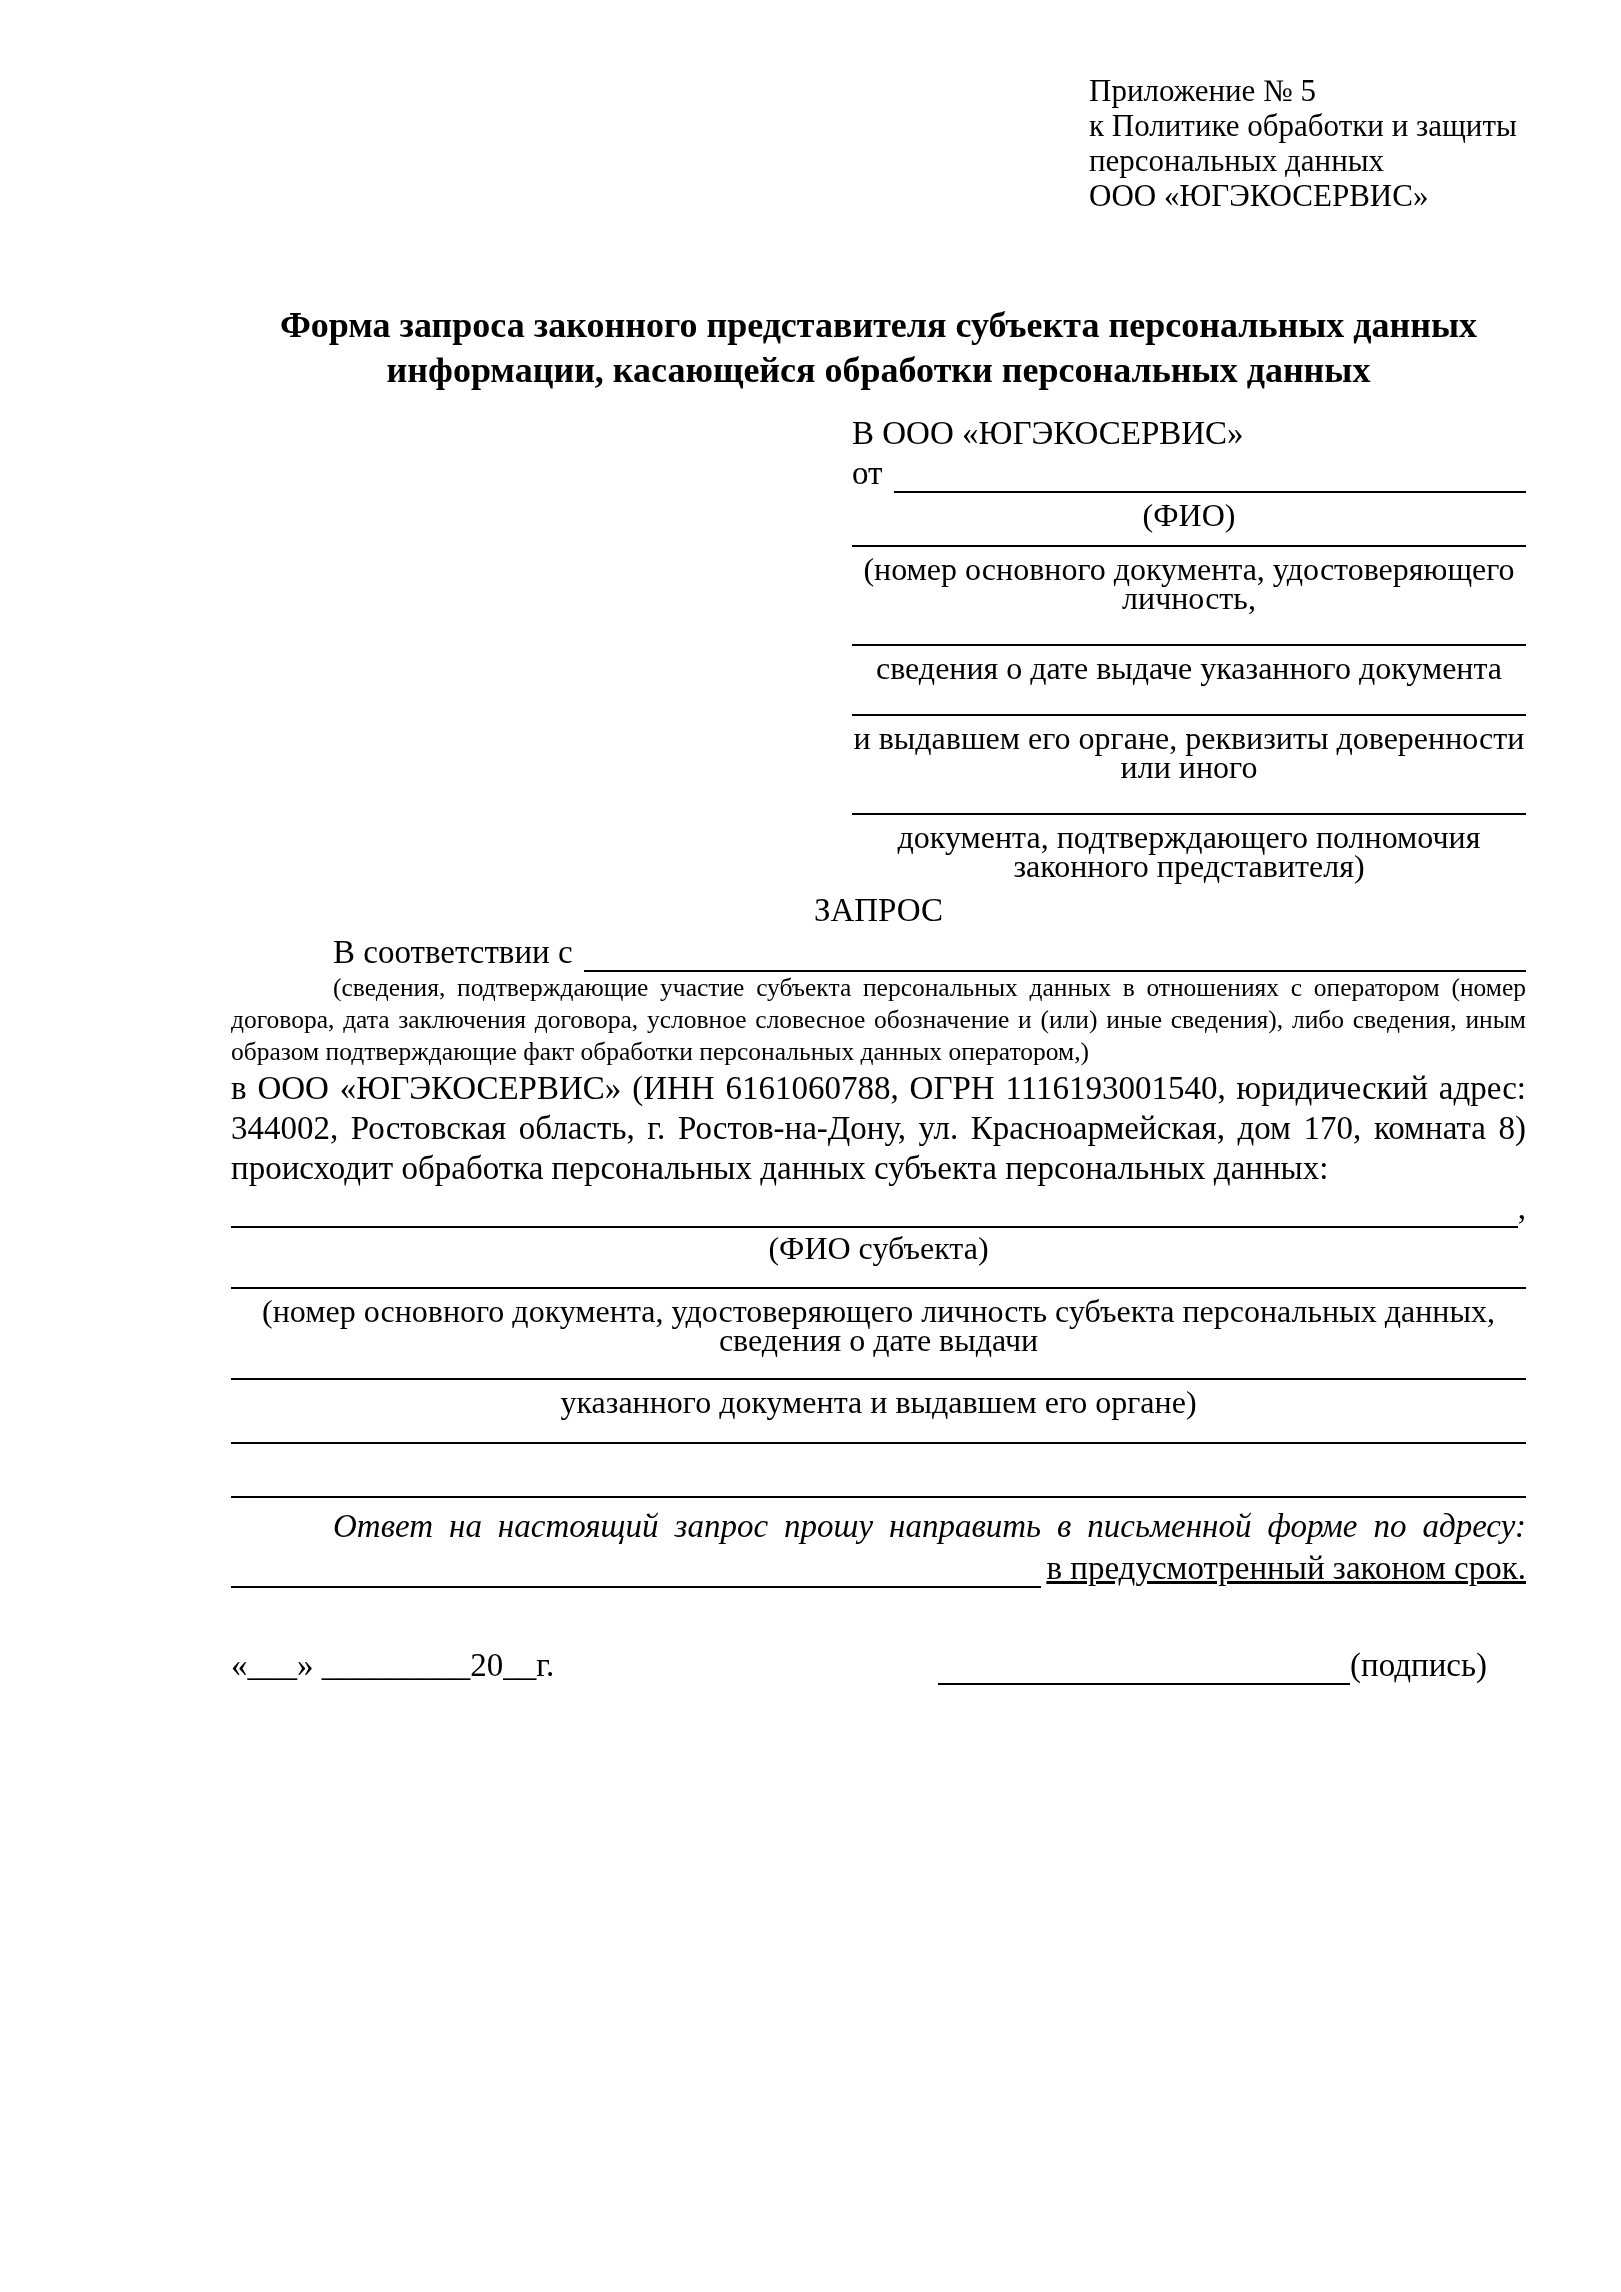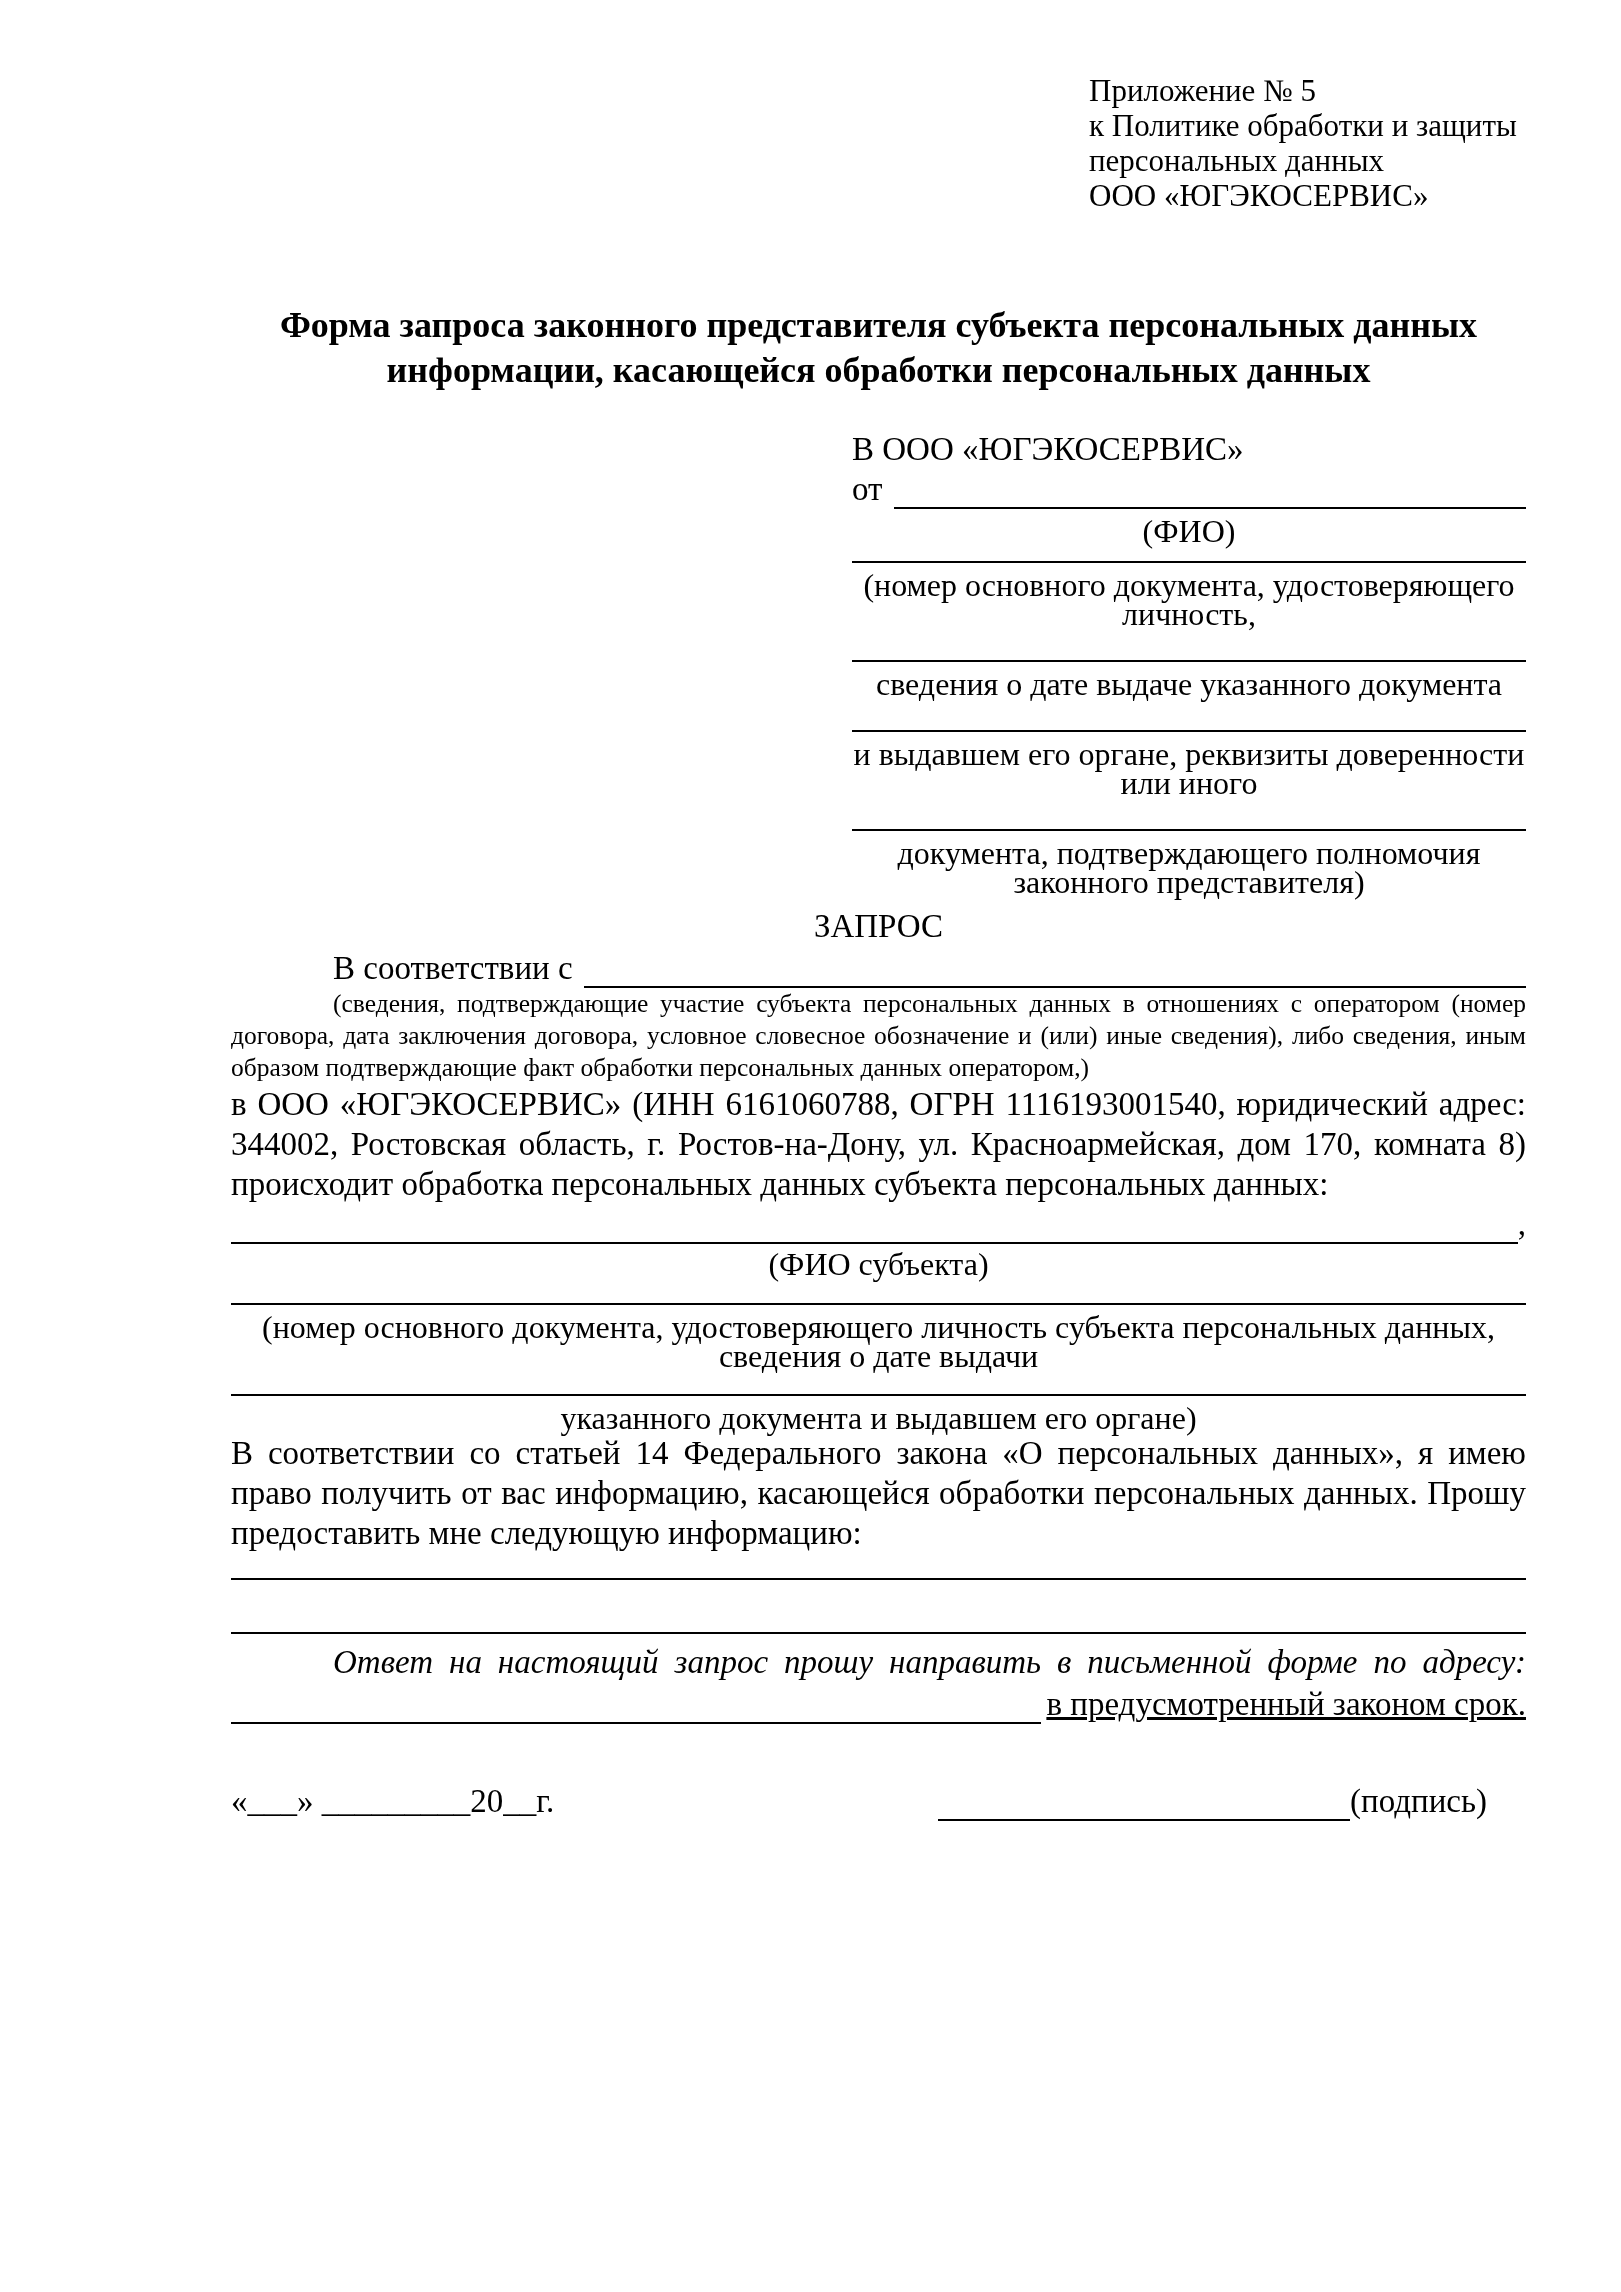--- a/index.html
+++ b/index.html
@@ -14,21 +14,21 @@
   }
   .content { padding:73px 95px 0 231px; }
 
   
   .appendix { margin-left:858px; font-size:31px; line-height:35px; }
 
   
   .title { margin-top:90px; text-align:center; font-weight:bold; font-size:36px; line-height:45px; }
 
   
-  .addr { margin-left:621px; margin-top:36px; }
+  .addr { margin-left:621px; margin-top:20px; }
   .flex-row { display:flex; }
   .prefix { flex:0 0 auto; white-space:nowrap; padding-right:11.8px; }
   .fill { flex:1 1 auto; border-bottom:2.9px solid #000; }
   .hint { font-size:32px; line-height:29px; text-align:center; margin-top:7.8px; }
   .blank { border-bottom:2.9px solid #000; height:0; }
   .gap16 { margin-top:15.7px; }
   .gap24 { margin-top:23.5px; }
   .gap32 { margin-top:31px; }
   .gap53 { margin-top:52px; }
 
@@ -103,21 +103,20 @@
       <span class="suffix">,</span>
     </div>
     <div class="hint" style="margin-top:5.9px">(ФИО субъекта)</div>
 
     <div class="blank gap24"></div>
     <div class="hint">(номер основного документа, удостоверяющего личность субъекта персональных данных, сведения о дате выдачи</div>
 
     <div class="blank gap24"></div>
     <div class="hint">указанного документа и выдавшем его органе)</div>
 
-    <div class="para">В соответствии со статьей 14 Федерального закона «О персональных данных», я имею право получить от вас информацию, касающейся обработки персональных данных. Прошу предоставить мне следующую информацию:</div>
 
     <div class="blank gap24" style="margin-top:25.5px"></div>
     <div class="blank gap53"></div>
 
     <div class="response">Ответ на настоящий запрос прошу направить в письменной форме по адресу:</div>
     <div class="tail-row">
       <span class="fill"></span>
       <span class="text">в предусмотренный законом срок.</span>
     </div>
 

